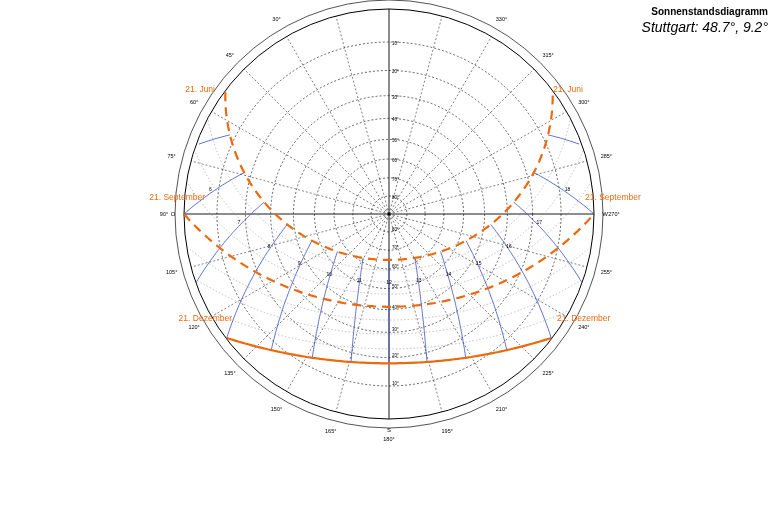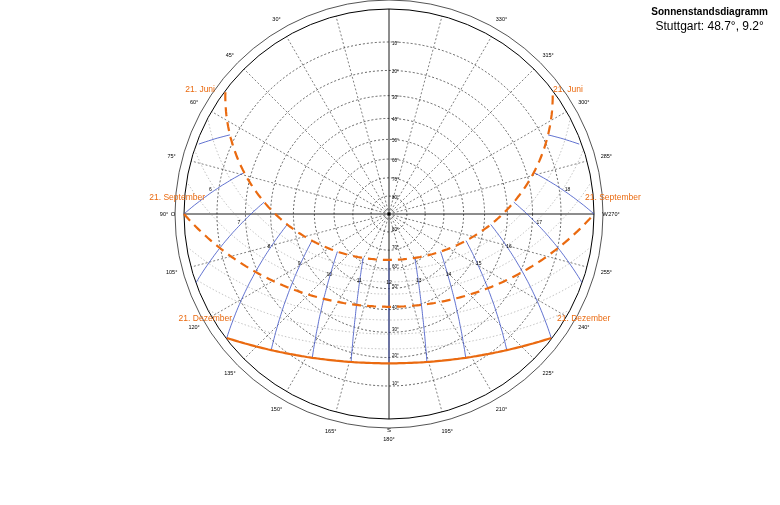--- a/index.html
+++ b/index.html
@@ -12,32 +12,33 @@
   }
   #chart-root{
     position:absolute;
     left:0;top:0;
     width:780px;height:505px;
   }
   .title-block{
     position:absolute;
     right:12px;
     top:6px;
-    text-align:center;
+    text-align:right;
     line-height:1.25;
     margin-left:16px;
   }
   .title-main{
     font-size:10px;
     font-weight:bold;
     color:#000;
   }
   .title-sub{
-    font-size:12px;
+    font-size:14px;
     color:#000;
+    font-style:italic;
   }
   svg{display:block;}
   text{font-family:"Liberation Sans", sans-serif;}
 </style>
 </head>
 <body>
 
 <div id="chart-root">
 
   <div class="title-block">

